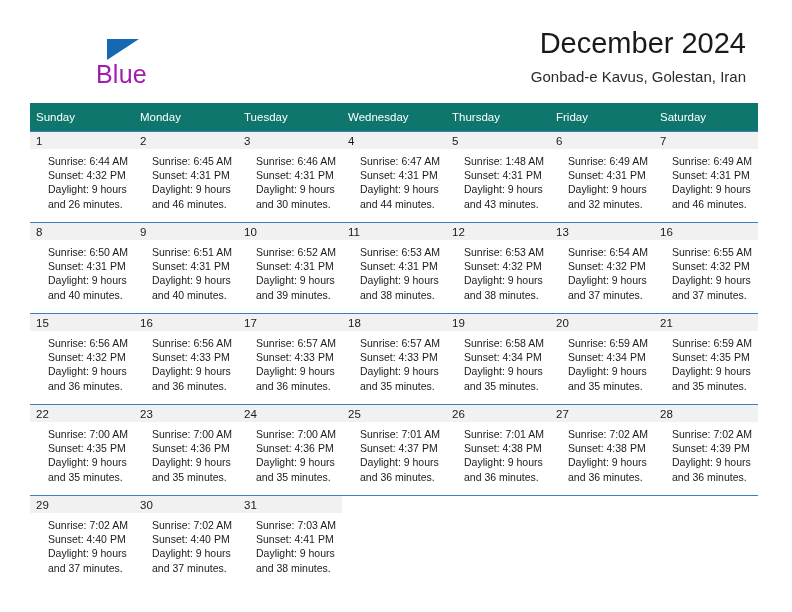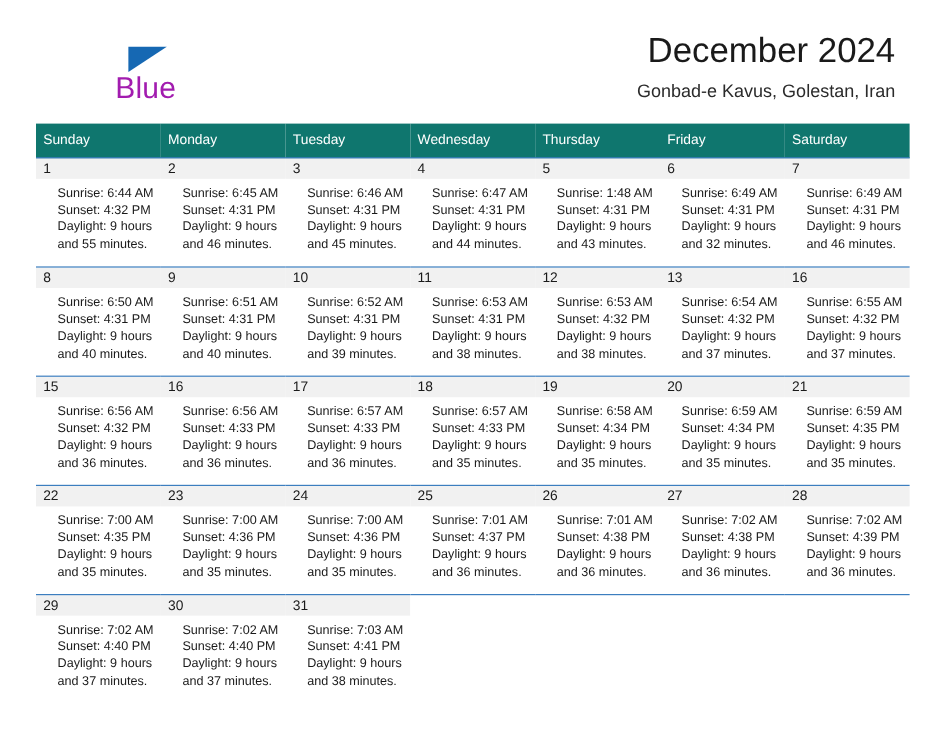--- a/index.html
+++ b/index.html
@@ -171,39 +171,39 @@
       </tr>
     </thead>
     <tbody>
         <tr class="week-row">
           <td>
             <div class="daynum-band">1</div>
             <div class="cell-body">
               <div class="cell-line">Sunrise: 6:44 AM</div>
               <div class="cell-line">Sunset: 4:32 PM</div>
               <div class="cell-line">Daylight: 9 hours</div>
-              <div class="cell-line">and 55 minutes.</div>
+              <div class="cell-line">and 26 minutes.</div>
             </div>
           </td>
           <td>
             <div class="daynum-band">2</div>
             <div class="cell-body">
               <div class="cell-line">Sunrise: 6:45 AM</div>
               <div class="cell-line">Sunset: 4:31 PM</div>
               <div class="cell-line">Daylight: 9 hours</div>
               <div class="cell-line">and 46 minutes.</div>
             </div>
           </td>
           <td>
             <div class="daynum-band">3</div>
             <div class="cell-body">
               <div class="cell-line">Sunrise: 6:46 AM</div>
               <div class="cell-line">Sunset: 4:31 PM</div>
               <div class="cell-line">Daylight: 9 hours</div>
-              <div class="cell-line">and 45 minutes.</div>
+              <div class="cell-line">and 30 minutes.</div>
             </div>
           </td>
           <td>
             <div class="daynum-band">4</div>
             <div class="cell-body">
               <div class="cell-line">Sunrise: 6:47 AM</div>
               <div class="cell-line">Sunset: 4:31 PM</div>
               <div class="cell-line">Daylight: 9 hours</div>
               <div class="cell-line">and 44 minutes.</div>
             </div>

